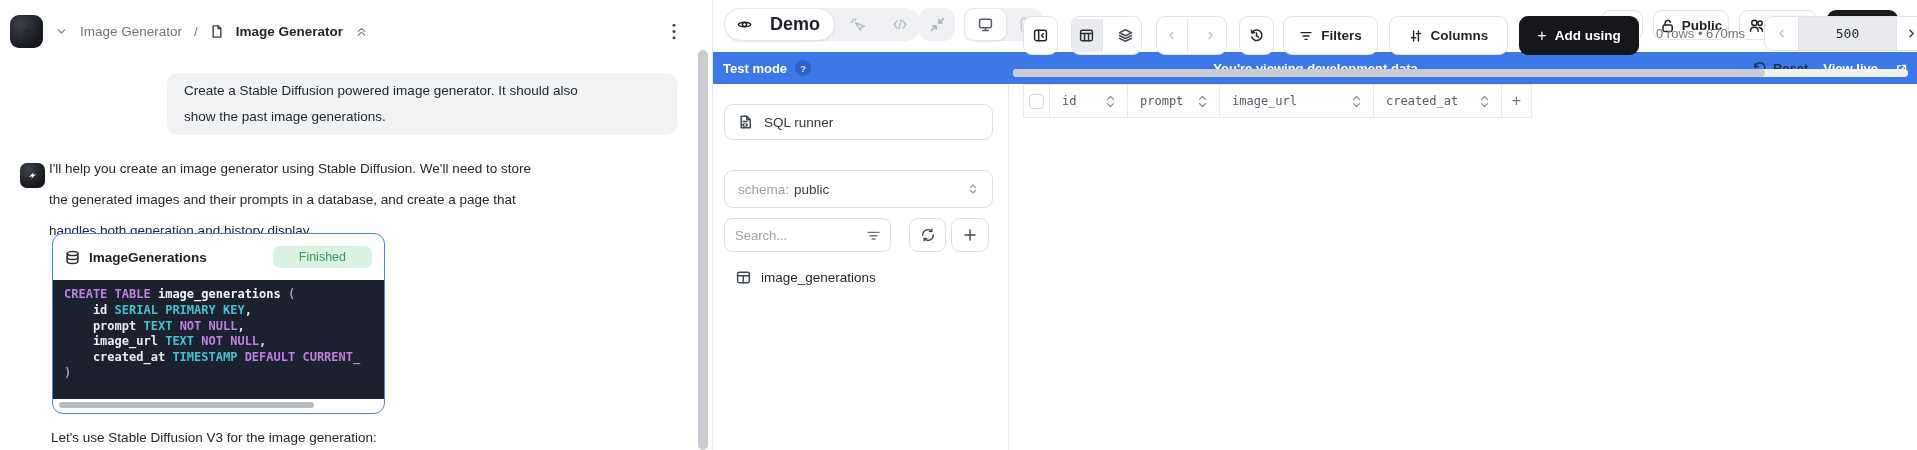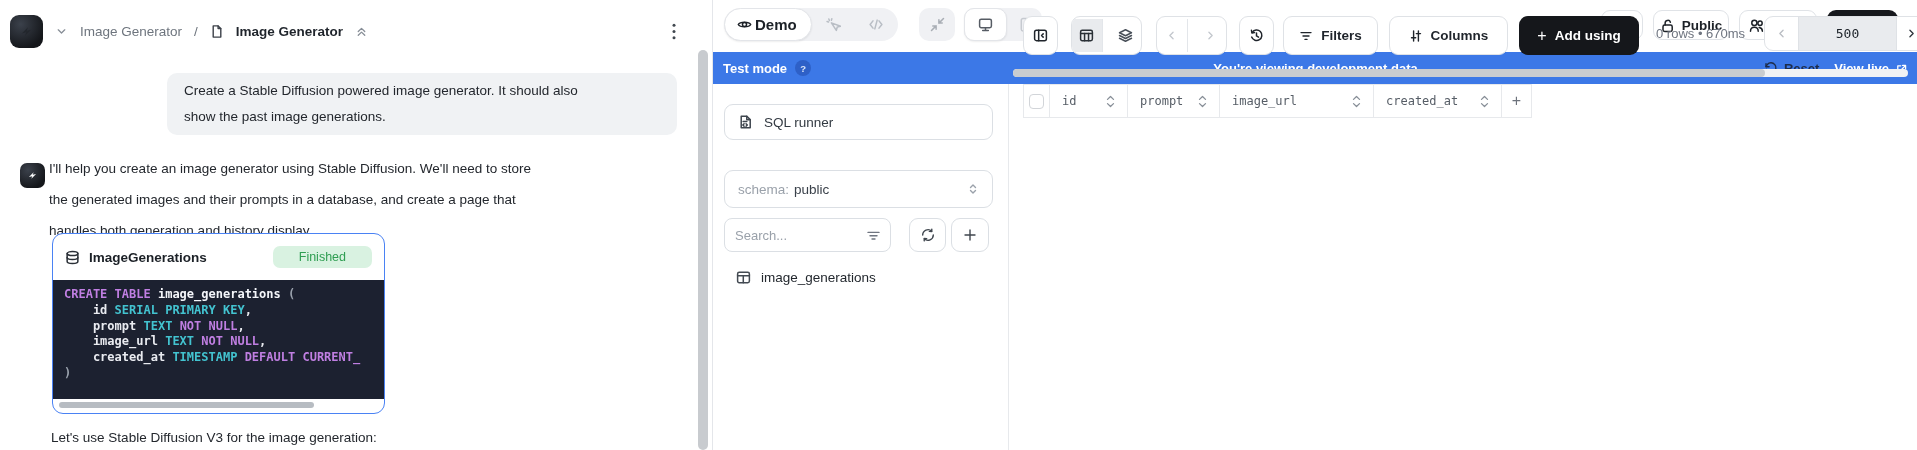--- a/index.html
+++ b/index.html
@@ -36,42 +36,42 @@
 
   .chat-scrollbar{position:absolute;left:698px;top:50px;width:10px;height:400px;border-radius:5px;background:#c8cbcf}
 
   
   .right-panel{position:absolute;left:712px;top:0;width:1205px;height:450px;border-left:1px solid #e4e6ea;overflow:hidden;background:#fff}
 
   .btn{border:1px solid #e0e3e7;border-radius:9px;background:#fff;display:flex;align-items:center;justify-content:center;gap:7px;
        font-size:13.5px;font-weight:600;color:#1c2127;cursor:pointer}
   .demo-group{position:absolute;left:11px;top:8px;height:33px;border-radius:17px;background:#f0f1f4;display:flex;align-items:center}
   .demo-btn{height:33px;padding:0 14px 0 12px;border-radius:17px;background:#fff;border:1px solid #e3e5e9;
-    box-shadow:0 1px 2px rgba(0,0,0,.07);display:flex;align-items:center;gap:3px;font-size:15px;font-weight:600;color:#1c2127;cursor:pointer}
+    box-shadow:0 1px 2px rgba(0,0,0,.07);display:flex;align-items:center;gap:18px;font-size:18px;font-weight:600;color:#1c2127;cursor:pointer}
   .ghost-slot{width:43px;height:33px;display:flex;align-items:center;justify-content:center;color:#b9bec5;cursor:pointer}
   .collapse-btn{position:absolute;left:206px;top:8px;width:36px;height:33px;border-radius:10px;background:#f0f1f4;
     display:flex;align-items:center;justify-content:center;color:#a9aeb5;cursor:pointer}
   .device-group{position:absolute;left:251px;top:8px;height:33px;border-radius:10px;background:#f0f1f4;display:flex;align-items:center}
   .dev-a{width:43px;height:33px;background:#fff;border:1px solid #e3e5e9;border-radius:10px;box-shadow:0 1px 2px rgba(0,0,0,.07);
     display:flex;align-items:center;justify-content:center;color:#565c64;cursor:pointer}
   .dev-b{width:35px;height:33px;display:flex;align-items:center;justify-content:center;color:#c6cad0;cursor:pointer}
   .credits-btn{position:absolute;left:888px;top:10px;width:42px;height:30px}
   .public-btn{position:absolute;left:940px;top:10px;width:76px;height:30px}
   .invite-btn{position:absolute;left:1026px;top:10px;width:78px;height:30px}
   .publish-btn{position:absolute;left:1114px;top:10px;width:71px;height:30px;background:#17191d;color:#fff;border:none;border-radius:9px;
     display:flex;align-items:center;justify-content:center;font-size:13.5px;font-weight:600;cursor:pointer}
 
   .banner{position:absolute;left:0;top:52px;width:1205px;height:32px;background:#3c78e7;display:flex;align-items:center;color:#fff;font-size:13px}
   .banner-left{display:flex;align-items:center;gap:8px;margin-left:10px;font-weight:700}
   .help-badge{width:16px;height:16px;border-radius:50%;background:#2e60c7;color:#dce6f9;font-size:9.5px;font-weight:700;
     display:flex;align-items:center;justify-content:center;cursor:pointer}
   .banner-msg{position:absolute;left:50%;transform:translateX(-50%);font-weight:600}
   .banner-right{margin-left:auto;margin-right:10px;display:flex;align-items:center;gap:15px}
   .reset-link{display:flex;align-items:center;gap:6px;color:#1d2c49;font-weight:600;cursor:pointer}
-  .viewlive-link{display:flex;align-items:flex-end;gap:6px;color:#fff;font-weight:700;cursor:pointer}
+  .viewlive-link{display:flex;align-items:flex-end;gap:17px;color:#fff;font-weight:700;cursor:pointer}
 
   
   .db-sidebar{position:absolute;left:0;top:84px;width:296px;height:366px;border-right:1px solid #e7e9ec}
   .sql-runner{position:absolute;left:11px;top:20px;width:269px;height:36px;border:1px solid #dbdfe4;border-radius:9px;background:#fff;
     display:flex;align-items:center;gap:11px;padding:6px 13px;font-size:13.5px;font-weight:500;color:#333a42;cursor:pointer}
   .schema-select{position:absolute;left:11px;top:86px;width:269px;height:38px;border:1px solid #dbdfe4;border-radius:9px;background:#fff;
     display:flex;align-items:center;padding:0 13px;font-size:13.5px;cursor:pointer}
   .schema-label{color:#9aa1aa;margin-right:5px}
   .schema-value{color:#3a414a;font-weight:500}
   .sel-chevrons{margin-left:auto;color:#9aa1aa;display:flex}

